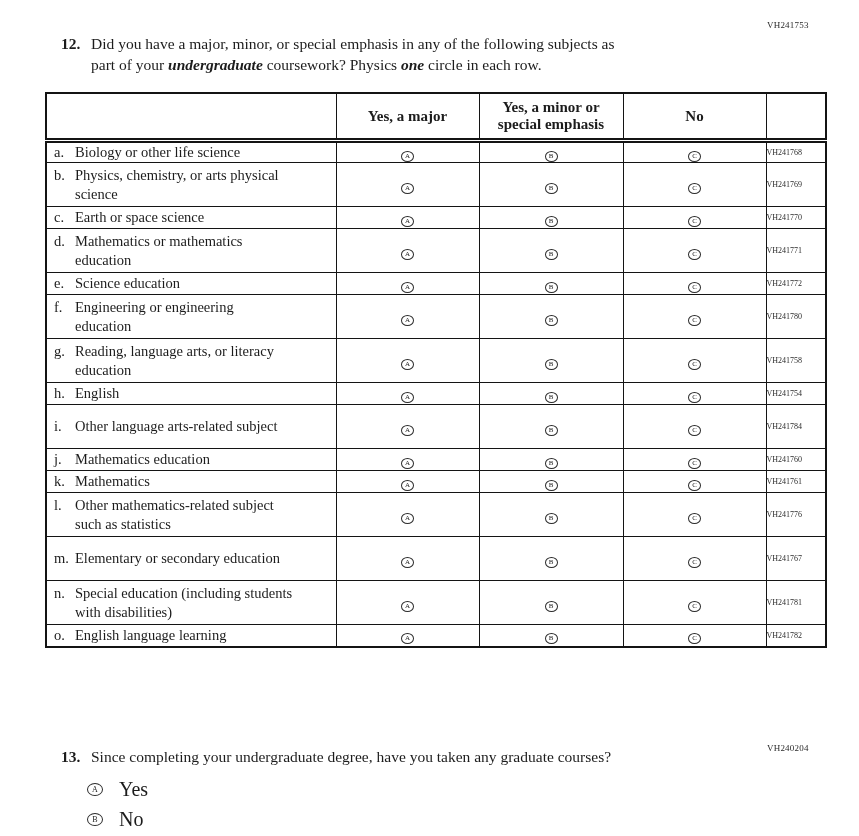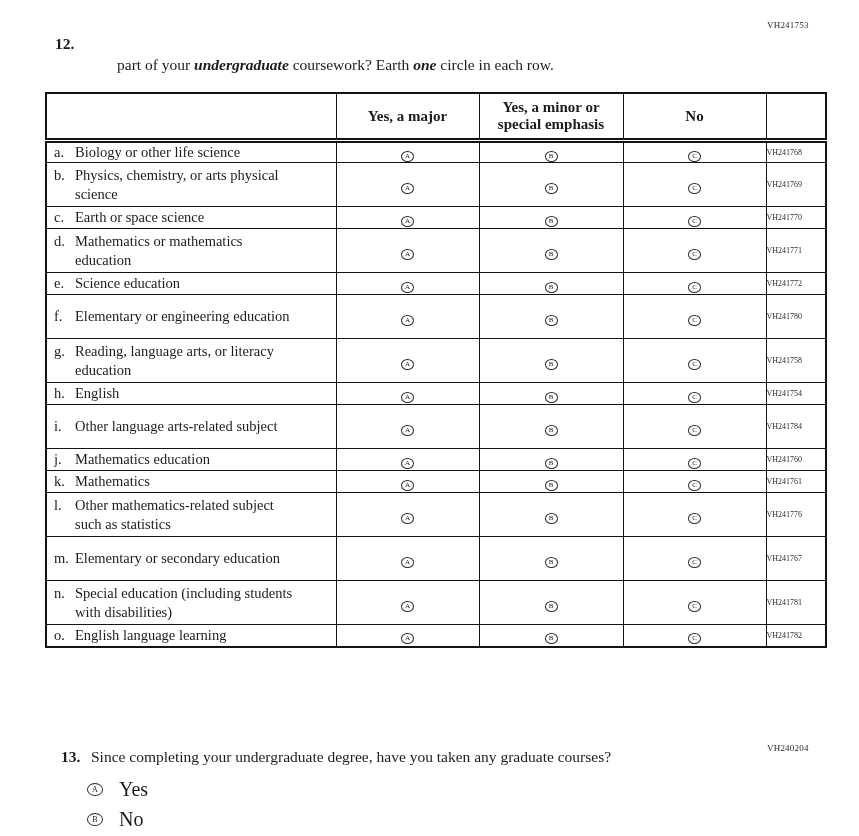--- a/index.html
+++ b/index.html
@@ -18,21 +18,21 @@
     position: absolute;
     font-size: 9px;
     color: #2a2a2a;
     letter-spacing: 0.2px;
   }
   #vh-top    { top: 20px; left: 767px; }
   #vh-bottom { top: 743px; left: 767px; }
 
   
   .question { position: absolute; display: flex; }
-  #q12 { top: 33px;  left: 55px; gap: 32px; }
+  #q12 { top: 33px;  left: 61px; }
   #q13 { top: 746px; left: 61px; }
   .qnum  { font-weight: bold; font-size: 15.5px; width: 30px; flex: none; line-height: 21px; }
   .qtext { font-size: 15.5px; line-height: 21px; width: 710px; }
   .qtext b { font-weight: bold; font-style: italic; }
 
   
   #q12-table {
     position: absolute;
     top: 92px; left: 45px;
     width: 780px;
@@ -113,21 +113,21 @@
 </style>
 </head>
 <body>
 
 <div id="page">
 
   <span class="vhcode" id="vh-top">VH241753</span>
 
   <div class="question" id="q12">
     <span class="qnum">12.</span>
-    <span class="qtext"><br><span>part of your </span><b>undergraduate</b><span> coursework? Earth </span><b>one</b><span> circle in each row.</span></span>
+    <span class="qtext"><span>Did you have a major, minor, or special emphasis in any of the following subjects as</span><br><span>part of your </span><b>undergraduate</b><span> coursework? Physics </span><b>one</b><span> circle in each row.</span></span>
   </div>
 
   <table id="q12-table">
     <colgroup>
       <col style="width:290px">
       <col style="width:143px">
       <col style="width:144px">
       <col style="width:143px">
       <col style="width:60px">
     </colgroup>
@@ -238,21 +238,21 @@
         <span class="bubble">C</span>
       </td>
       <td class="c-code">
         <span>VH241772</span>
       </td>
     </tr>
         <tr class="tall">
       <td class="c-label">
         <div class="rowlabel">
           <span class="letter">f.</span>
-          <span class="labeltext">Elementary or engineering education</span>
+          <span class="labeltext">Engineering or engineering education</span>
         </div>
       </td>
       <td class="c-opt">
         <span class="bubble">A</span>
       </td>
       <td class="c-opt">
         <span class="bubble">B</span>
       </td>
       <td class="c-opt">
         <span class="bubble">C</span>

